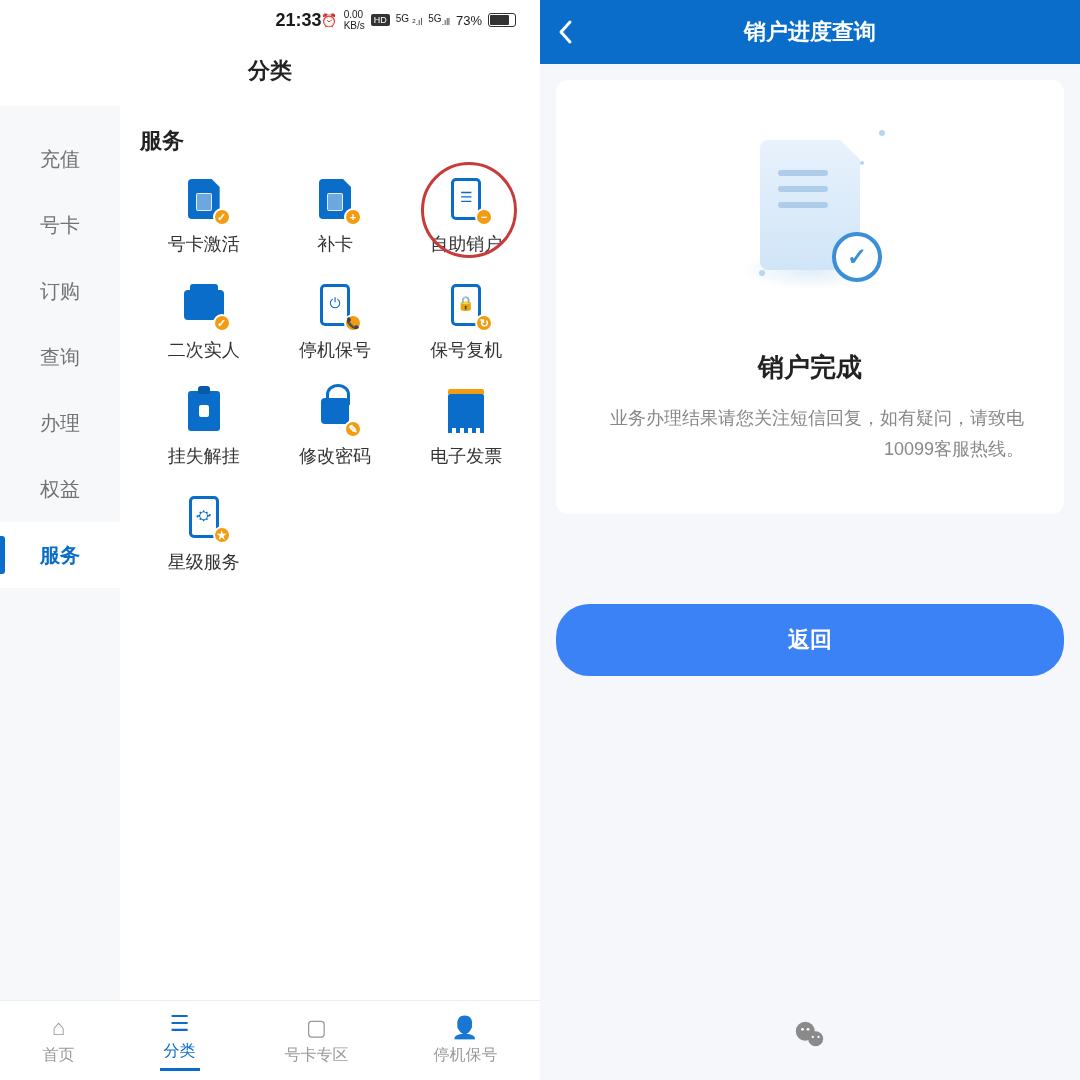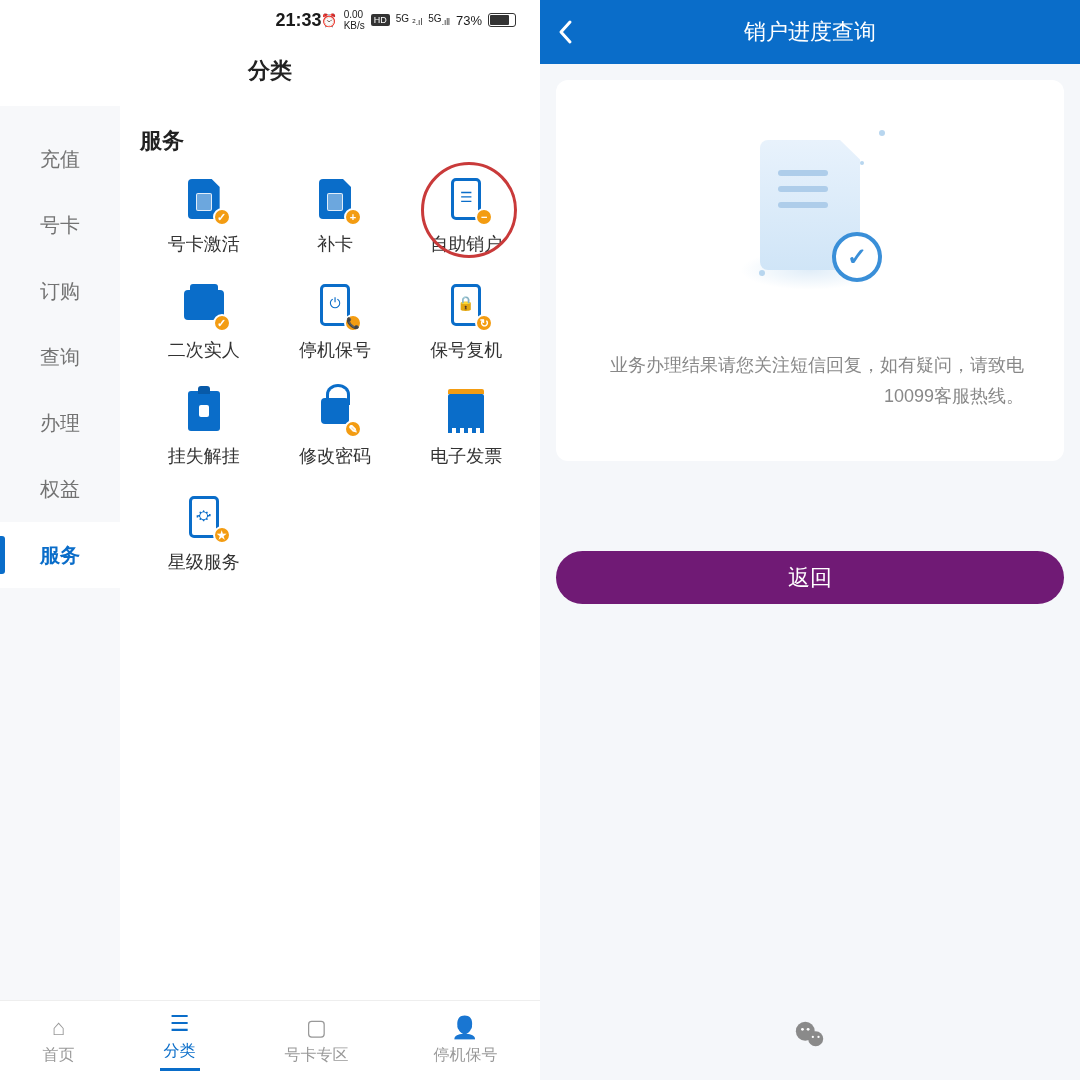--- a/index.html
+++ b/index.html
@@ -54,34 +54,34 @@
     
     .bottom-nav { height: 80px; border-top: 1px solid #eee; display: flex; align-items: center; justify-content: space-around; }
     .nav-item { display: flex; flex-direction: column; align-items: center; gap: 4px; color: #999; font-size: 16px; cursor: pointer; }
     .nav-item.active { color: #0a6dc9; }
     .nav-icon { width: 26px; height: 26px; display: flex; align-items: center; justify-content: center; font-size: 22px; }
     .nav-item.active .nav-underline { width: 40px; height: 3px; background: #0a6dc9; margin-top: 2px; }
     
     
     .right-header { height: 64px; background: #0a6dc9; display: flex; align-items: center; color: #fff; position: relative; }
     .back-btn { width: 50px; height: 100%; display: flex; align-items: center; justify-content: center; font-size: 26px; cursor: pointer; }
-    .right-title { position: absolute; left: 50%; transform: translateX(-50%); font-size: 22px; font-weight: 400; }
+    .right-title { position: absolute; left: 50%; transform: translateX(-50%); font-size: 22px; font-weight: 700; }
     
     .right-content { flex: 1; padding: 16px; display: flex; flex-direction: column; }
     .card { background: #fff; border-radius: 12px; padding: 40px 30px 50px; text-align: center; }
     .illus { width: 180px; height: 200px; margin: 0 auto 30px; position: relative; }
     .doc { position: absolute; left: 40px; top: 20px; width: 100px; height: 130px; background: linear-gradient(180deg, #e8f2fc 0%, #d0e5f7 100%); border-radius: 8px 8px 8px 8px; clip-path: polygon(0 0, 80% 0, 100% 15%, 100% 100%, 0 100%); }
     .doc::before { content: ""; position: absolute; top: 30px; left: 18px; width: 50px; height: 6px; background: #aecdea; border-radius: 3px; box-shadow: 0 16px 0 #aecdea, 0 32px 0 #aecdea; }
     .shadow-ellipse { position: absolute; bottom: 30px; left: 20px; width: 140px; height: 40px; background: radial-gradient(ellipse, #e0edf8 0%, transparent 70%); }
     .check-badge { position: absolute; right: 18px; bottom: 38px; width: 50px; height: 50px; border-radius: 50%; background: #fff; border: 4px solid #3a8fd8; display: flex; align-items: center; justify-content: center; color: #3a8fd8; font-size: 24px; font-weight: bold; }
     .dots { position: absolute; top: 10px; right: 15px; width: 6px; height: 6px; background: #b8d6ef; border-radius: 50%; box-shadow: -20px 30px 0 -1px #b8d6ef, -120px 140px 0 0 #b8d6ef; }
     .result-title { font-size: 26px; font-weight: 700; color: #222; margin-bottom: 18px; }
     .result-desc { font-size: 18px; color: #888; line-height: 1.7; padding: 0 10px; text-align: right; }
     
-    .return-btn { margin-top: 90px; height: 53px; background: #701a75; color: #fff; border-radius: 33px; display: flex; align-items: center; justify-content: center; font-size: 22px; cursor: pointer; }
+    .return-btn { margin-top: 90px; height: 72px; background: #3b82f6; color: #fff; border-radius: 33px; display: flex; align-items: center; justify-content: center; font-size: 22px; cursor: pointer; font-weight: bold; }
     
     .watermark { position: absolute; bottom: 28px; left: 0; right: 0; display: flex; align-items: center; justify-content: center; gap: 8px; color: #8a8a8a; font-size: 22px; }
     .wx-icon { width: 34px; height: 34px; display: flex; align-items: center; justify-content: center; }
   </style>
 </head>
 <body>
 
 <div class="phone phone-left">
   <div class="status-bar">
     <span>21:33</span>
@@ -226,20 +226,21 @@
   </div>
 
   <div class="right-content">
     <div class="card">
       <div class="illus">
         <div class="shadow-ellipse"></div>
         <div class="doc"></div>
         <div class="dots"></div>
         <div class="check-badge">✓</div>
       </div>
+      <div class="result-title">销户完成</div>
       <div class="result-desc">业务办理结果请您关注短信回复，如有疑问，请致电10099客服热线。</div>
     </div>
 
     <div class="return-btn">返回</div>
   </div>
 
   <div class="watermark">
     <span class="wx-icon">
       <svg viewBox="0 0 36 36" width="34" height="34">
           <circle cx="13" cy="14" r="10" fill="#8a8a8a"></circle>

